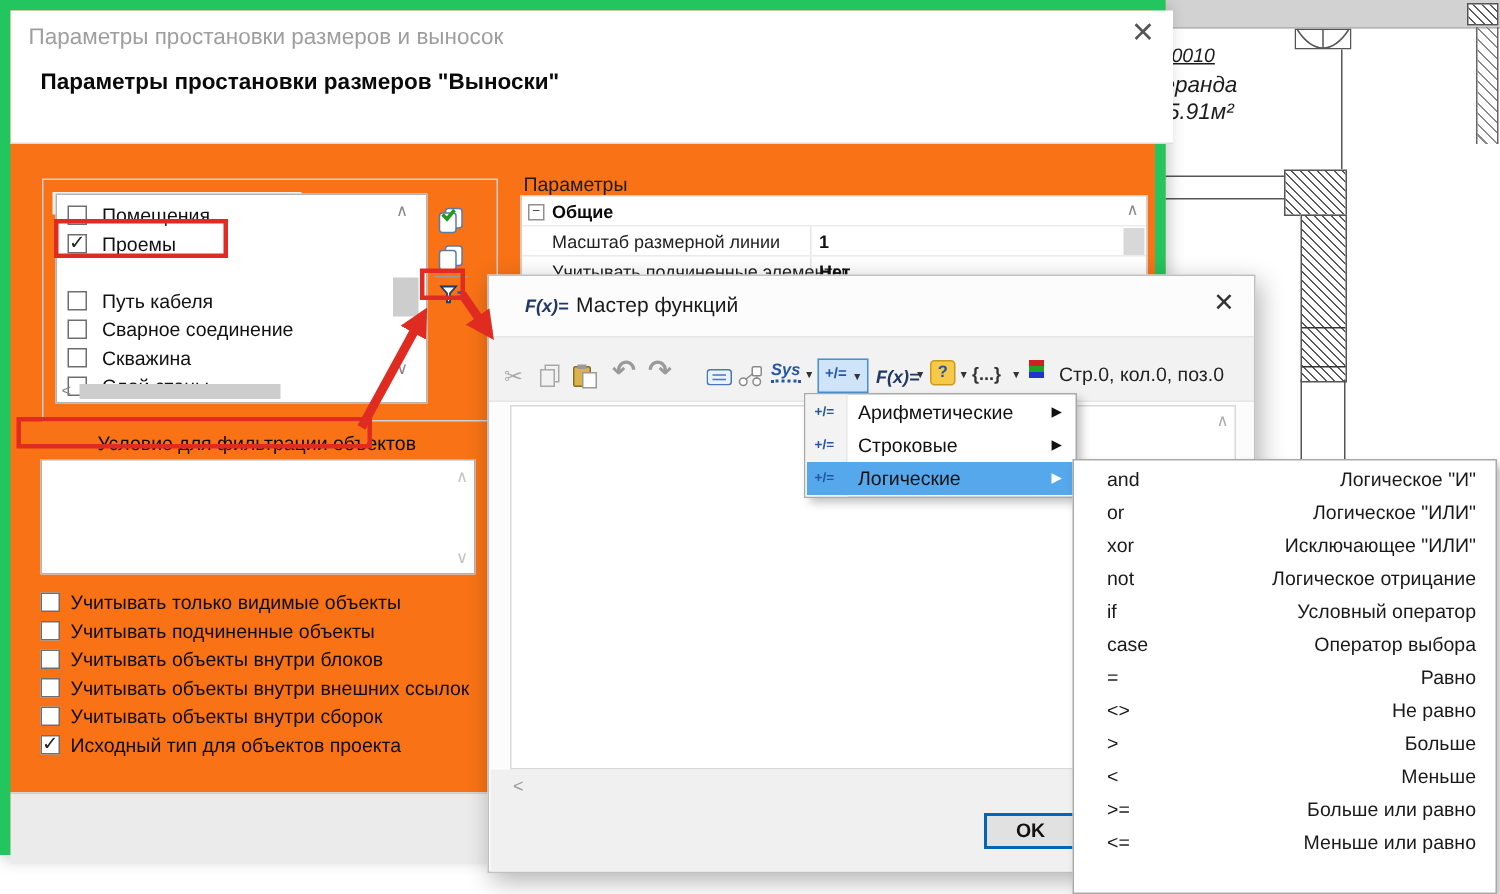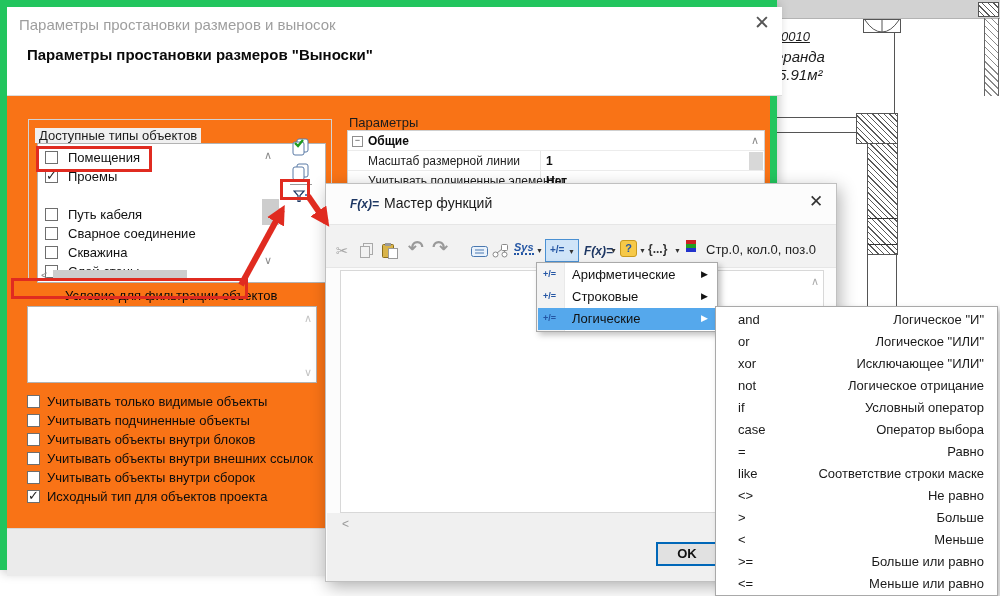--- a/index.html
+++ b/index.html
@@ -116,21 +116,21 @@
   <div class="abs" id="main-dialog">
     <div class="abs" id="md-header">
       <div class="abs" id="md-title">Параметры простановки размеров и выносок</div>
       <div class="abs" id="md-close">✕</div>
       <div class="abs" id="md-heading">Параметры простановки размеров "Выноски"</div>
     </div>
 
     <div class="abs groupbox" style="left:21px;top:112px;width:302px;height:160px;"></div>
     <div class="abs grouplabel" style="left:28px;top:105px;margin-top:16px;">Доступные типы объектов</div>
 
-    <div class="abs listbox" style="left:30px;top:136px;width:289px;height:140px;">
+    <div class="abs listbox" style="left:30px;top:122px;width:248px;height:140px;">
       <div class="lb-row" style="top:4px;left:7px;">
         <div class="cb"></div>
         <span class="lb-label">Помещения</span>
       </div>
       <div class="lb-row" style="top:23px;left:7px;">
         <div class="cb checked"></div>
         <span class="lb-label">Проемы</span>
       </div>
       <div class="lb-row" style="top:61px;left:7px;">
         <div class="cb"></div>
@@ -332,24 +332,20 @@
       <span class="sm-op">if</span>
       <span class="sm-desc">Условный оператор</span>
     </div>
     <div class="sm-row">
       <span class="sm-op">case</span>
       <span class="sm-desc">Оператор выбора</span>
     </div>
     <div class="sm-row">
       <span class="sm-op">=</span>
       <span class="sm-desc">Равно</span>
-    </div>
-    <div class="sm-row">
-      <span class="sm-op">like</span>
-      <span class="sm-desc">Соответствие строки маске</span>
     </div>
     <div class="sm-row">
       <span class="sm-op">&lt;&gt;</span>
       <span class="sm-desc">Не равно</span>
     </div>
     <div class="sm-row">
       <span class="sm-op">&gt;</span>
       <span class="sm-desc">Больше</span>
     </div>
     <div class="sm-row">

